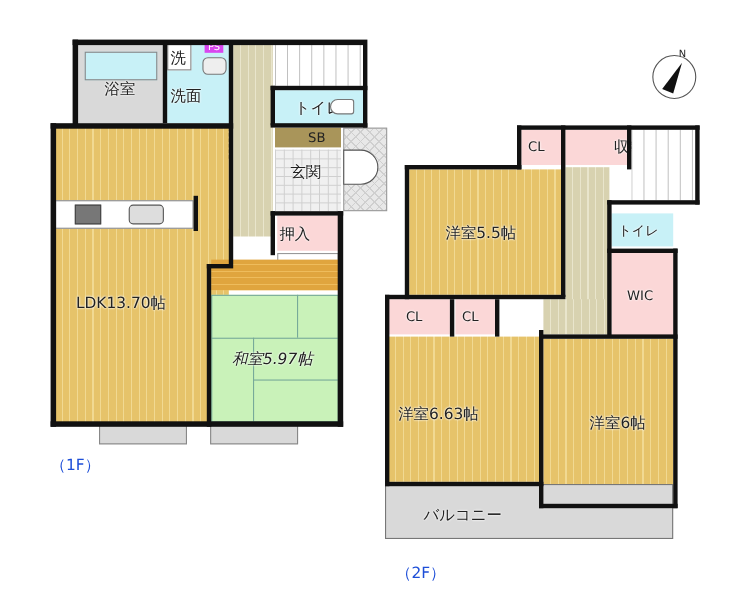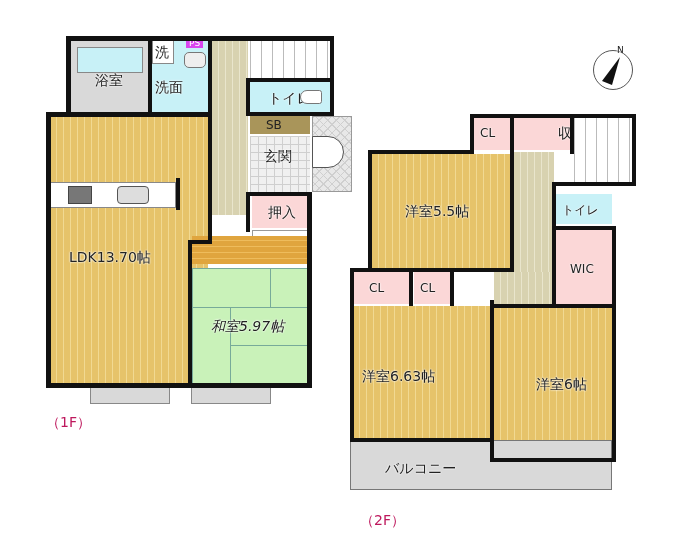--- a/index.html
+++ b/index.html
@@ -17,21 +17,21 @@
           background-image: linear-gradient(#cfcfcf 1px, transparent 1px), linear-gradient(90deg,#cfcfcf 1px, transparent 1px);
           background-size:8px 8px; }
   .porch { background-color:#e8e8e8;
            background-image: repeating-linear-gradient(45deg,#cfcfcf 0 1px,transparent 1px 6px), repeating-linear-gradient(-45deg,#cfcfcf 0 1px,transparent 1px 6px); }
   .stairs { background-color:#fff;
             background-image: linear-gradient(90deg,#bbb 1px, transparent 1px);
             background-size:11px 100%; }
   .label { position:absolute; font-size:14px; white-space:nowrap; color:#222;
            text-shadow:0 0 2px #fff, 0 0 2px #fff; }
   .small { font-size:12px; }
-  .floor-label { position:absolute; font-size:14px; color:#be185d; }
+  .floor-label { position:absolute; font-size:14px; color:#1d4ed8; }
   .door-arc { position:absolute; border:1px solid #555; background:#fff; }
 </style>
 </head>
 <body>
 
 <div>
 
   <div class="abs gray" style="left:70px;top:40px;width:80px;height:72px;"></div>
   <div class="abs aqua" style="left:77px;top:47px;width:66px;height:26px;border:1px solid #888;"></div>
   <span class="label" style="left:95px;top:72px;">浴室</span>
@@ -45,39 +45,39 @@
 
   <div class="abs hall" style="left:212px;top:40px;width:36px;height:175px;"></div>
 
   <div class="abs stairs" style="left:250px;top:40px;width:80px;height:38px;"></div>
 
   <div class="abs aqua" style="left:250px;top:82px;width:80px;height:32px;"></div>
   <span class="label" style="left:268px;top:90px;">トイレ</span>
   <div class="abs" style="left:300px;top:90px;width:22px;height:14px;border:1px solid #777;border-radius:8px 3px 3px 8px;background:#fff;"></div>
 
   <div class="abs" style="left:250px;top:116px;width:60px;height:18px;background:#a9955a;"></div>
-  <span class="label small" style="left:266px;top:118px;text-shadow:none;">SB</span>
+  <span class="label small" style="left:280px;top:118px;text-shadow:none;">SB</span>
 
   <div class="abs tile" style="left:250px;top:136px;width:60px;height:56px;"></div>
   <span class="label" style="left:264px;top:148px;">玄関</span>
   <div class="abs porch" style="left:312px;top:116px;width:40px;height:76px;border:1px solid #999;"></div>
   <div class="door-arc" style="left:312px;top:136px;width:30px;height:30px;border-radius:0 30px 30px 0;"></div>
 
   <div class="abs" style="left:180px;top:116px;width:28px;height:28px;background:#fff;border:1px dashed #666;"></div>
   <span class="label" style="left:186px;top:122px;">冷</span>
 
   <div class="abs wood" style="left:50px;top:116px;width:158px;height:268px;"></div>
   <div class="abs" style="left:50px;top:182px;width:126px;height:26px;background:#fff;border:1px solid #888;"></div>
   <div class="abs" style="left:68px;top:186px;width:24px;height:18px;background:#777;border:1px solid #444;"></div>
   <div class="abs" style="left:117px;top:186px;width:32px;height:18px;background:#ddd;border:1px solid #555;border-radius:4px;"></div>
   <div class="abs wood" style="left:190px;top:208px;width:18px;height:36px;"></div>
-  <span class="label" style="left:69px;top:249px;">LDK13.70帖</span>
+  <span class="label" style="left:69px;top:267px;">LDK13.70帖</span>
 
   <div class="abs pink" style="left:252px;top:196px;width:56px;height:32px;"></div>
-  <span class="label" style="left:268px;top:204px;">押入</span>
+  <span class="label" style="left:254px;top:204px;">押入</span>
   <div class="abs" style="left:252px;top:230px;width:56px;height:22px;background:#fff;border:1px solid #999;"></div>
 
   <div class="abs" style="left:192px;top:236px;width:116px;height:28px;background:repeating-linear-gradient(0deg,#e0a53e 0 5px,#eebc5c 5px 6px);"></div>
 
   <div class="abs tatami" style="left:192px;top:268px;width:116px;height:116px;border:1px solid #7a9;"></div>
   <div class="abs" style="left:192px;top:307px;width:116px;height:1px;background:#7a9;"></div>
   <div class="abs" style="left:270px;top:268px;width:1px;height:39px;background:#7a9;"></div>
   <div class="abs" style="left:230px;top:307px;width:1px;height:77px;background:#7a9;"></div>
   <div class="abs" style="left:230px;top:345px;width:78px;height:1px;background:#7a9;"></div>
   <span class="label" style="left:211px;top:318px;font-style:italic;">和室5.97帖</span>

